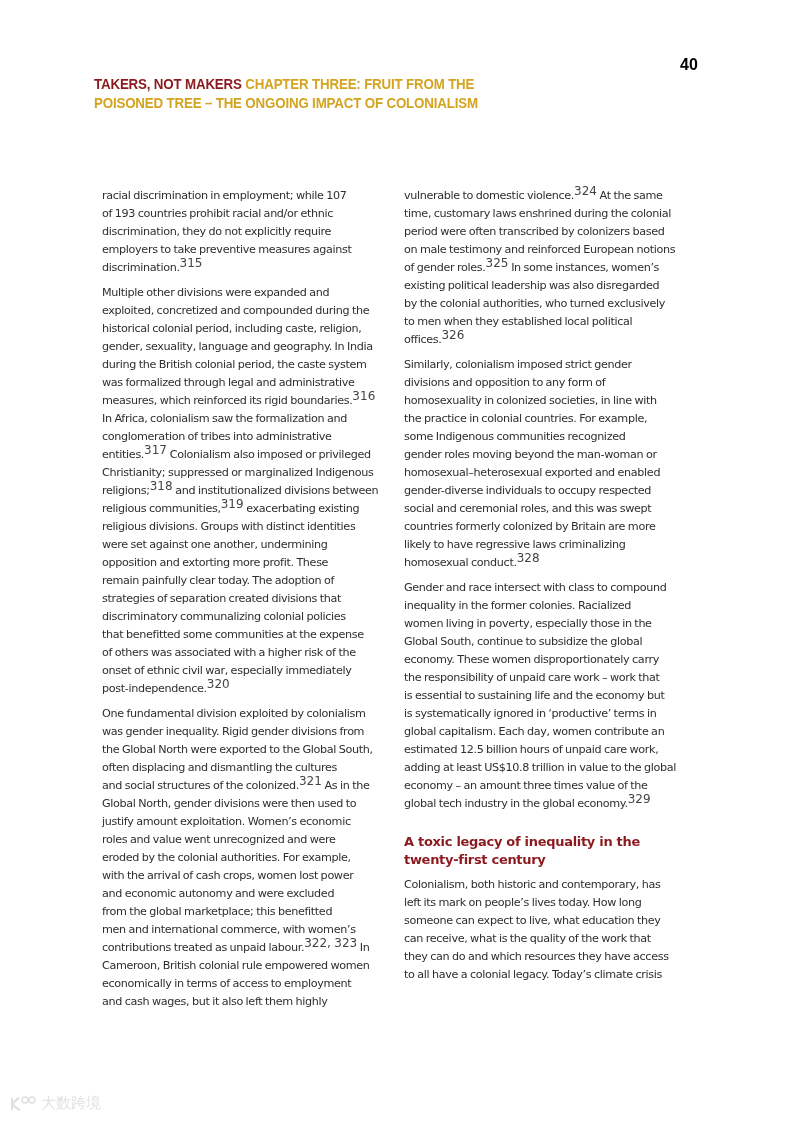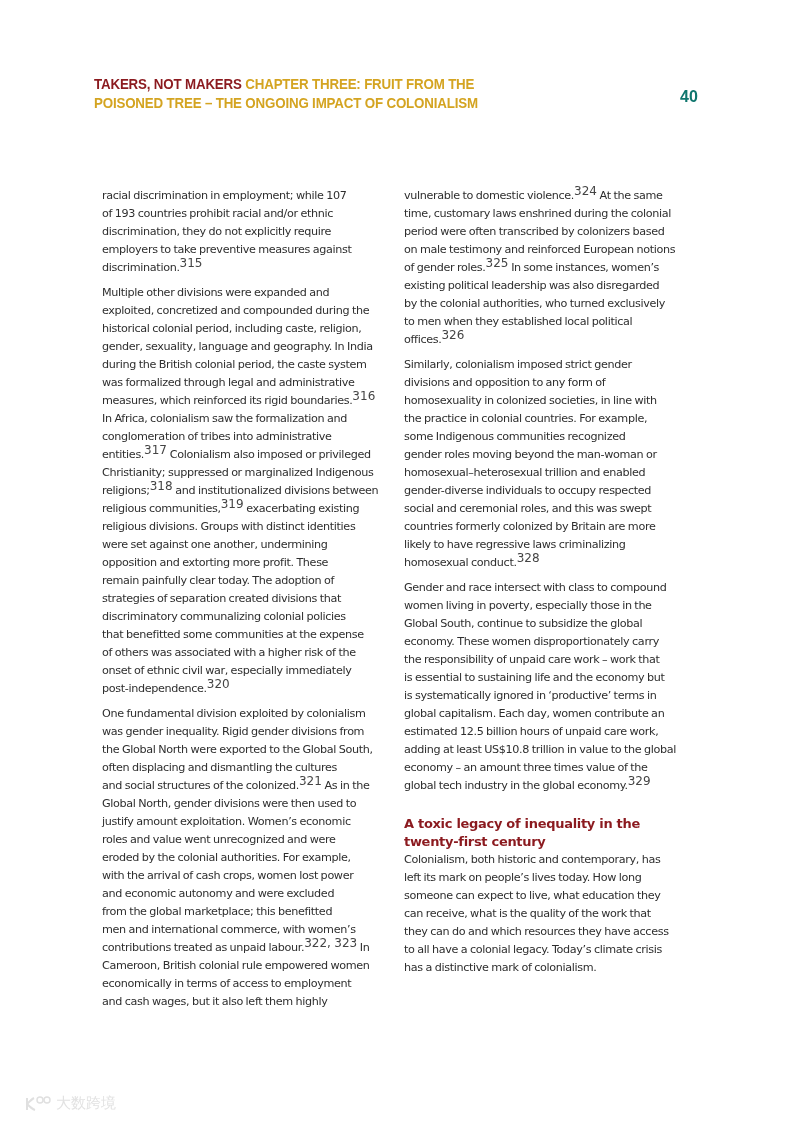--- a/index.html
+++ b/index.html
@@ -27,25 +27,25 @@
       text-transform: uppercase;
       transform: scaleX(0.86);
       transform-origin: left top;
       width: 470px;
     }
     .header .series { color: #8b1a1f; }
     .header .chapter { color: #d4a421; }
     .page-number {
       position: absolute;
       left: 680px;
-      top: 88px;
+      top: 56px;
       font-family: "Liberation Sans", sans-serif;
       font-weight: bold;
       font-size: 16px;
-      color: #0f766e;
+      color: #000000;
     }
     .column {
       position: absolute;
       top: 187px;
       width: 296px;
     }
     .col-left { left: 94px; margin-left: 8px; }
     .col-right { left: 404px; }
     .para {
       font-family: "DejaVu Sans", sans-serif;
@@ -65,26 +65,26 @@
       letter-spacing: 0;
     }
     .section-heading {
       font-family: "DejaVu Sans", sans-serif;
       font-weight: bold;
       font-size: 13px;
       line-height: 18px;
       color: #8b1a1f;
       letter-spacing: -0.3px;
       margin-top: 20px;
-      margin-bottom: 0;
+      margin-bottom: 7px;
     }
     .section-heading .line { display: block; white-space: nowrap; }
     .watermark {
       position: absolute;
-      left: 24px;
+      left: 9px;
       top: 1094px;
       font-family: "DejaVu Sans", sans-serif;
       font-size: 15px;
       color: #e2e2e2;
       display: flex;
       align-items: center;
       gap: 4px;
     }
     .watermark .logo {
       display: inline-block;
@@ -169,29 +169,30 @@
         <span class="line">to men when they established local political</span>
         <span class="line"><span>offices.</span><sup>326</sup><span></span></span>
       </p>
       <p class="para">
         <span class="line">Similarly, colonialism imposed strict gender</span>
         <span class="line">divisions and opposition to any form of</span>
         <span class="line">homosexuality in colonized societies, in line with</span>
         <span class="line">the practice in colonial countries. For example,</span>
         <span class="line">some Indigenous communities recognized</span>
         <span class="line">gender roles moving beyond the man-woman or</span>
-        <span class="line">homosexual–heterosexual trillion and enabled</span>
+        <span class="line">homosexual–heterosexual exported and enabled</span>
         <span class="line">gender-diverse individuals to occupy respected</span>
         <span class="line">social and ceremonial roles, and this was swept</span>
         <span class="line">countries formerly colonized by Britain are more</span>
         <span class="line">likely to have regressive laws criminalizing</span>
         <span class="line"><span>homosexual conduct.</span><sup>328</sup><span></span></span>
       </p>
       <p class="para">
         <span class="line">Gender and race intersect with class to compound</span>
+        <span class="line">inequality in the former colonies. Racialized</span>
         <span class="line">women living in poverty, especially those in the</span>
         <span class="line">Global South, continue to subsidize the global</span>
         <span class="line">economy. These women disproportionately carry</span>
         <span class="line">the responsibility of unpaid care work – work that</span>
         <span class="line">is essential to sustaining life and the economy but</span>
         <span class="line">is systematically ignored in ‘productive’ terms in</span>
         <span class="line">global capitalism. Each day, women contribute an</span>
         <span class="line">estimated 12.5 billion hours of unpaid care work,</span>
         <span class="line">adding at least US$10.8 trillion in value to the global</span>
         <span class="line">economy – an amount three times value of the</span>
@@ -203,21 +204,20 @@
     <span class="line">twenty-first century</span>
   </h2>
   <div id="col-right-after">
       <p class="para">
         <span class="line">Colonialism, both historic and contemporary, has</span>
         <span class="line">left its mark on people’s lives today. How long</span>
         <span class="line">someone can expect to live, what education they</span>
         <span class="line">can receive, what is the quality of the work that</span>
         <span class="line">they can do and which resources they have access</span>
         <span class="line">to all have a colonial legacy. Today’s climate crisis</span>
-        <span class="line">has a distinctive mark of colonialism.</span>
       </p>
     </div>
 </div>
 
 <div class="watermark">
   <span class="logo">
     <svg width="28" height="18" viewBox="0 0 28 18">
       <path d="M3 3 L3 15 M3 9 Q8 4 10 3 M3 9 Q8 14 11 15" stroke="#e0e0e0" stroke-width="2" fill="none"></path>
       <circle cx="16" cy="5" r="3" stroke="#e0e0e0" stroke-width="1.5" fill="none"></circle>
       <circle cx="23" cy="5" r="3" stroke="#e0e0e0" stroke-width="1.5" fill="none"></circle>

